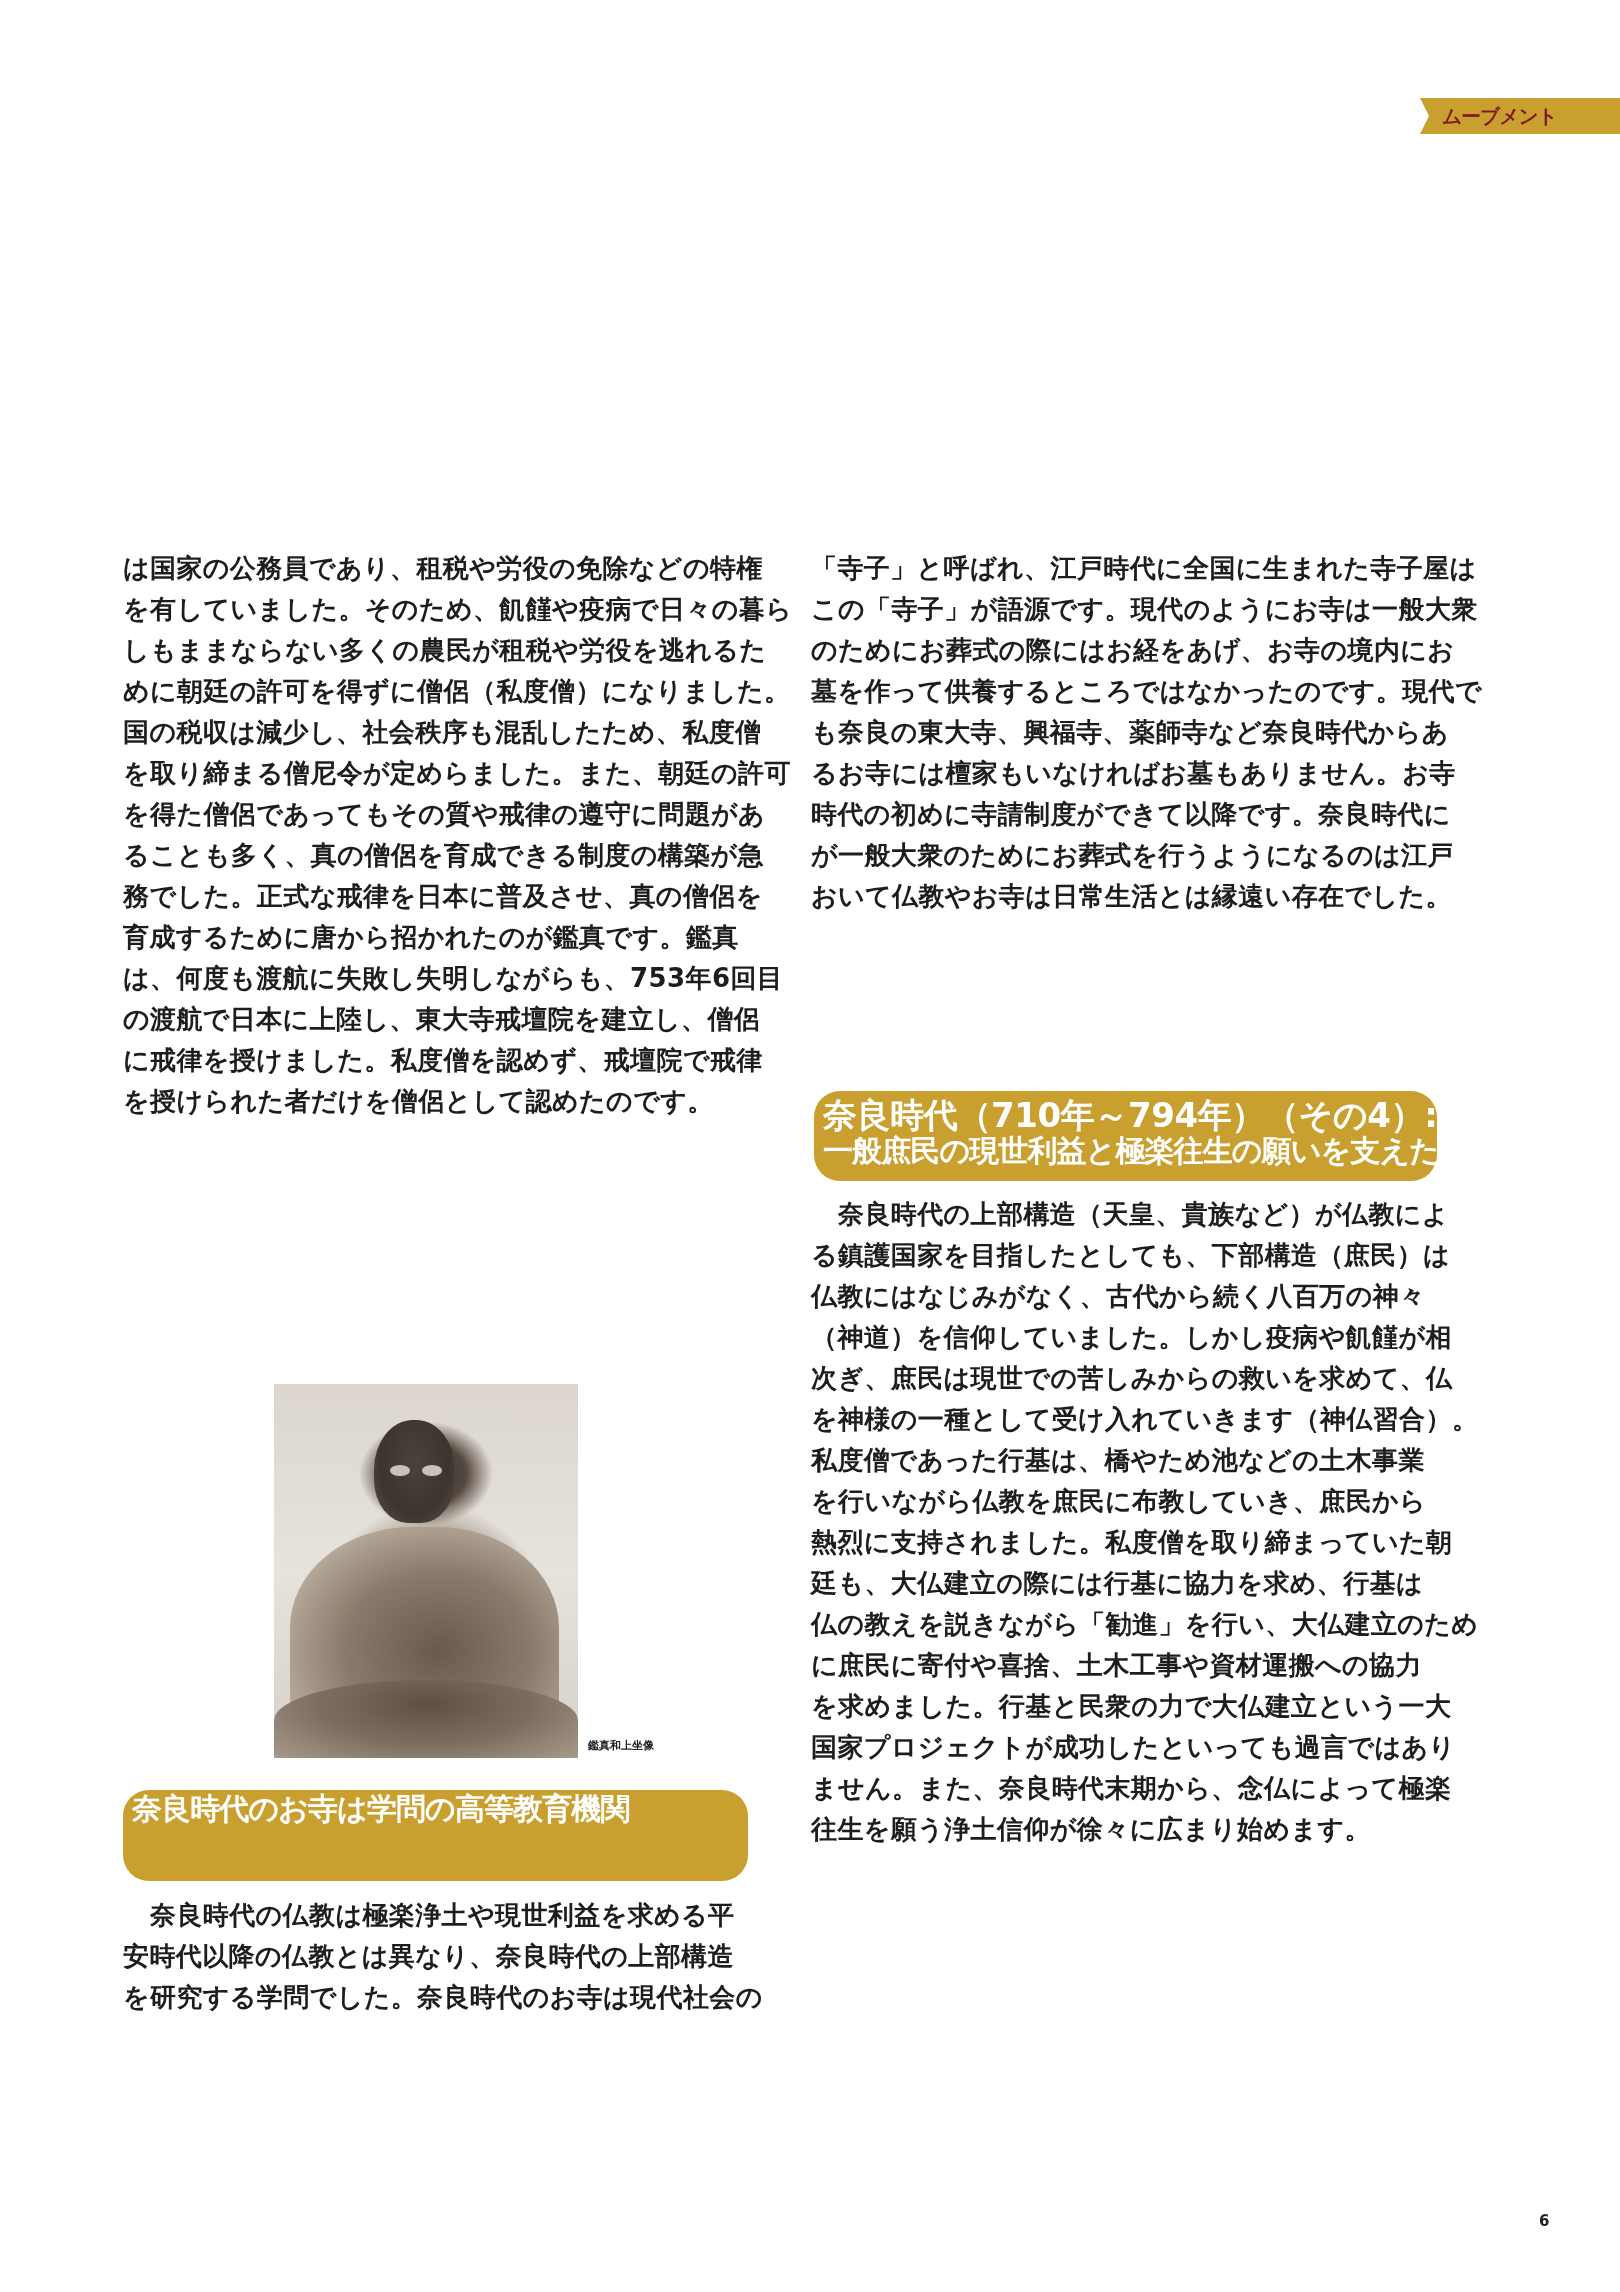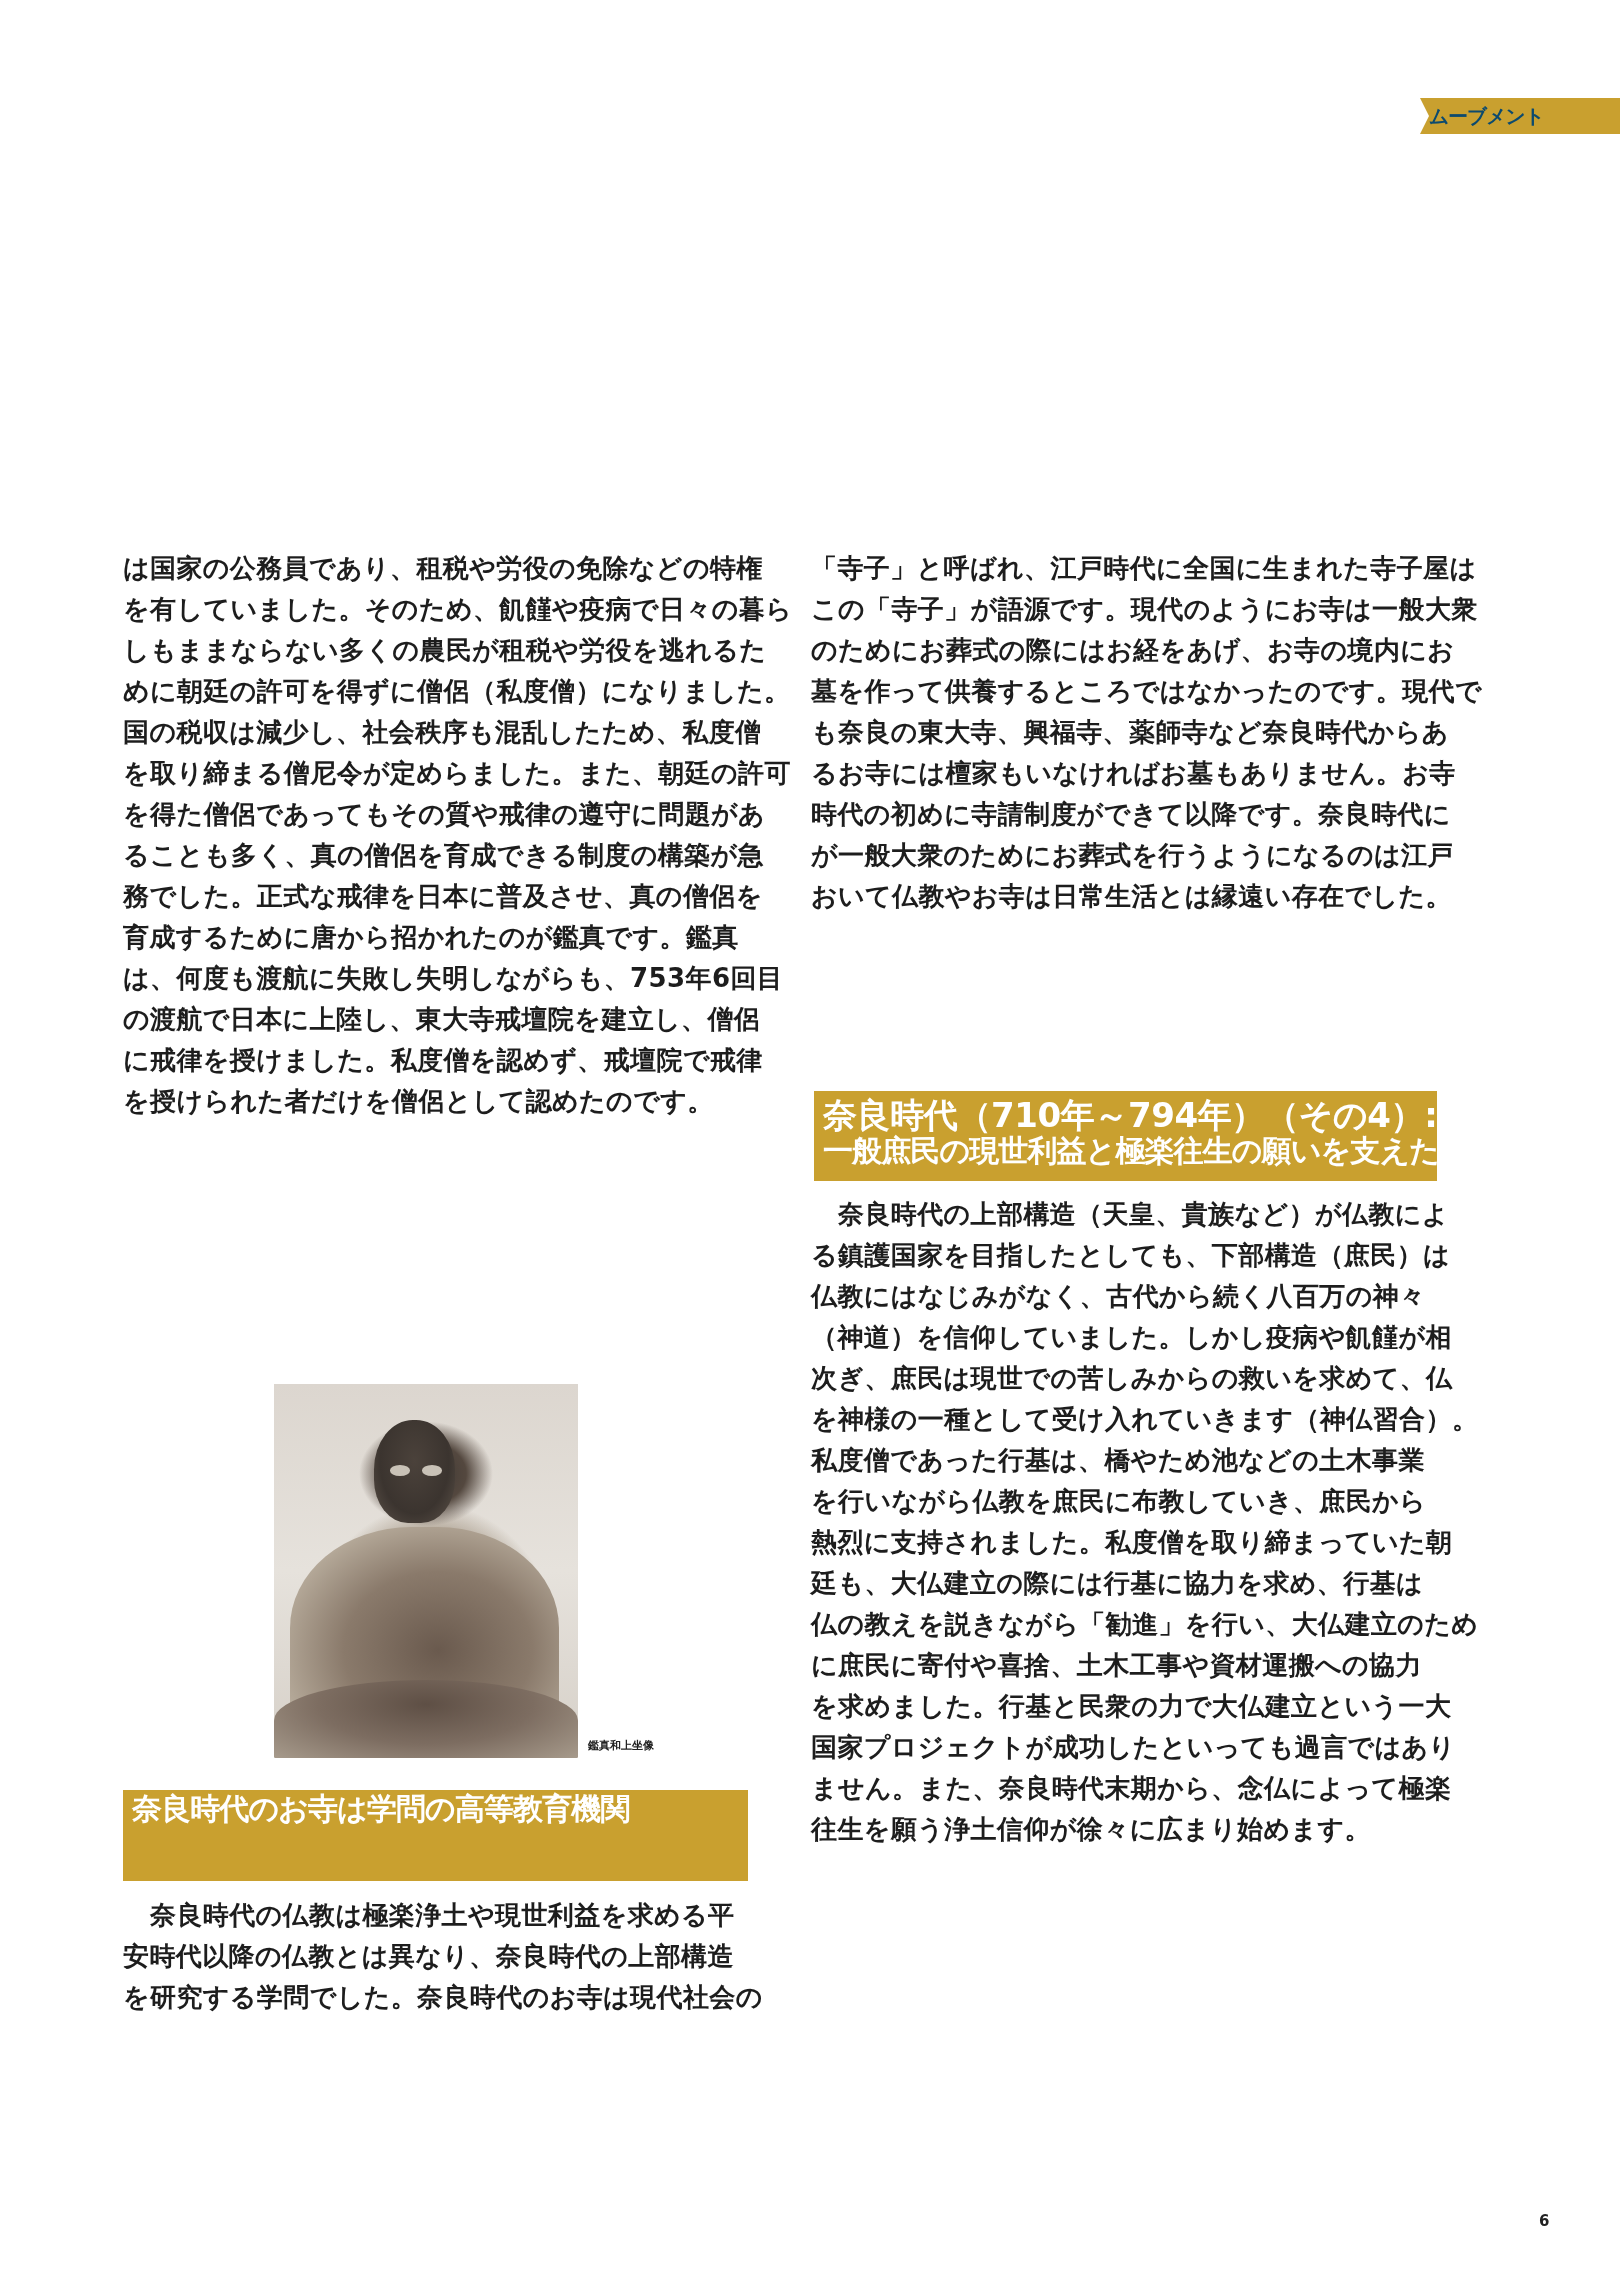--- a/index.html
+++ b/index.html
@@ -12,33 +12,33 @@
     position: absolute; left: 1420px; top: 98px; width: 201px; height: 36px;
     background: #c9a02f;
     display: flex; align-items: center;
   }
   .section-tab::before {
     content: ""; position: absolute; left: 0; top: 0;
     border-top: 18px solid transparent; border-bottom: 18px solid transparent;
     border-left: 9px solid #ffffff;
   }
   .section-tab span {
-    color: #0c4a6e; font-weight: bold; font-size: 19.7px; margin-left: 9px; letter-spacing: -0.9px;
+    color: #7f1d1d; font-weight: bold; font-size: 19.7px; margin-left: 22px; letter-spacing: -0.9px;
   }
   .column { position: absolute; width: 618px; }
   .col-left { left: 123px; top: 548px; }
   .col-right { left: 811px; top: 548px; }
   .line {
     height: 41px; line-height: 41px; font-size: 26px; font-weight: bold;
     white-space: nowrap; letter-spacing: 0.4px; color: #1d1d1d;
   }
   .line.indent { padding-left: 27px; }
   .heading-box {
     position: absolute; background: #c9a02f; color: #ffffff; font-weight: bold;
-    padding: 3.6px 7.2px 0 9px; box-sizing: border-box;
+    padding: 3.6px 7.2px 0 9px; box-sizing: border-box; border-radius: 26px;
   }
   .heading-box .h-main { font-size: 34px; line-height: 41px; white-space: nowrap; letter-spacing: -0.4px; }
   .heading-box .h-sub { font-size: 30px; line-height: 30px; white-space: nowrap; letter-spacing: -0.9px; }
   .h3 { left: 123px; top: 1790px; width: 625px; height: 91px; }
   .h4 { left: 814px; top: 1091px; width: 623px; height: 90px; }
   .photo {
     position: absolute; left: 274px; top: 1384px; width: 304px; height: 374px;
     background:
       radial-gradient(ellipse 22% 14% at 50% 24%, #3a3430 0%, #54483f 60%, transparent 100%),
       radial-gradient(ellipse 42% 40% at 52% 72%, #5a4a3f 0%, #7b6a5d 45%, #a59887 75%, transparent 100%),

